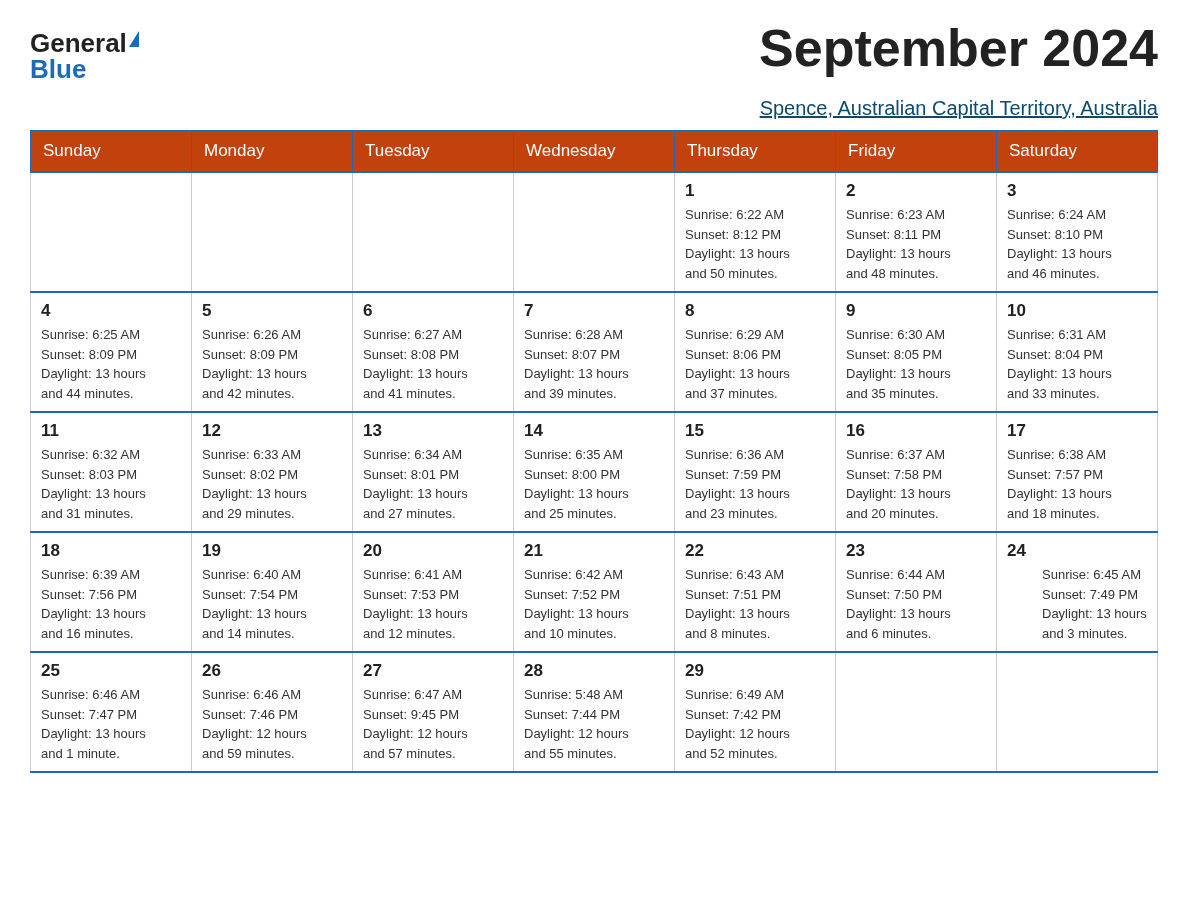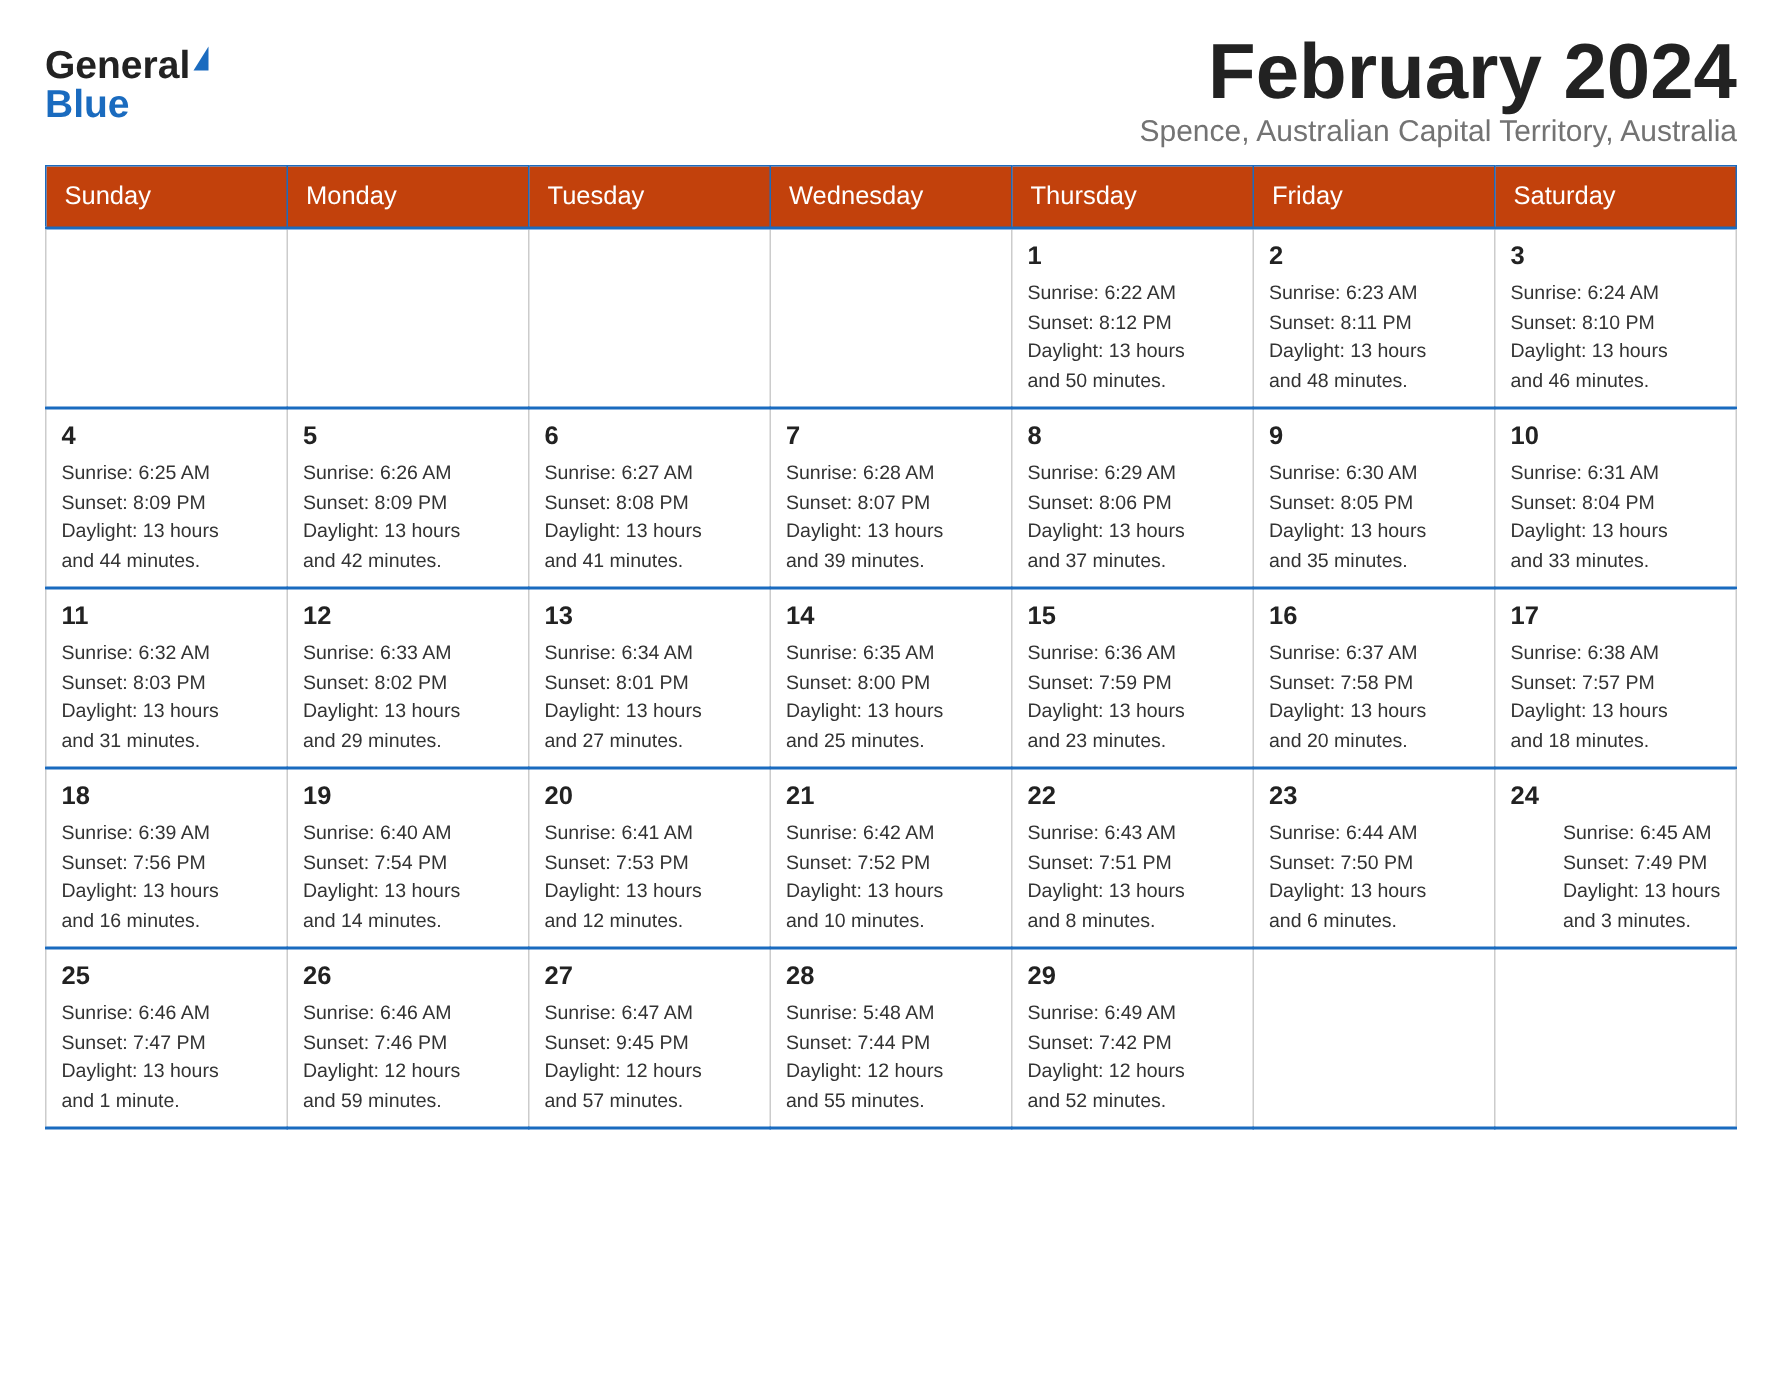--- a/index.html
+++ b/index.html
@@ -55,22 +55,23 @@
       text-align: right;
     }
     .month-title {
       font-size: 52px;
       font-weight: bold;
       color: #222;
       line-height: 1.1;
     }
     .location-title {
       font-size: 20px;
-      color: #737373;
-      margin-top: 0;
+      color: #0c4a6e;
+      margin-top: 20px;
+      text-decoration: underline;
     }
     .calendar-table {
       width: 100%;
       border-collapse: collapse;
       margin-top: 10px;
     }
     .calendar-table th {
       background-color: #c2410c;
       color: #fff;
       text-align: left;
@@ -109,21 +110,21 @@
 
 <div class="header-area">
   <div class="logo">
     <div class="logo-row">
       <span class="logo-text-general">General</span>
       <span class="logo-icon"></span>
     </div>
     <span class="logo-text-blue">Blue</span>
   </div>
   <div class="title-area">
-    <div class="month-title">February 2024</div>
+    <div class="month-title">September 2024</div>
     <div class="location-title">Spence, Australian Capital Territory, Australia</div>
   </div>
 </div>
 
 <table class="calendar-table">
   <thead>
     <tr>
     <th>Sunday</th>
         <th>Monday</th>
         <th>Tuesday</th>

